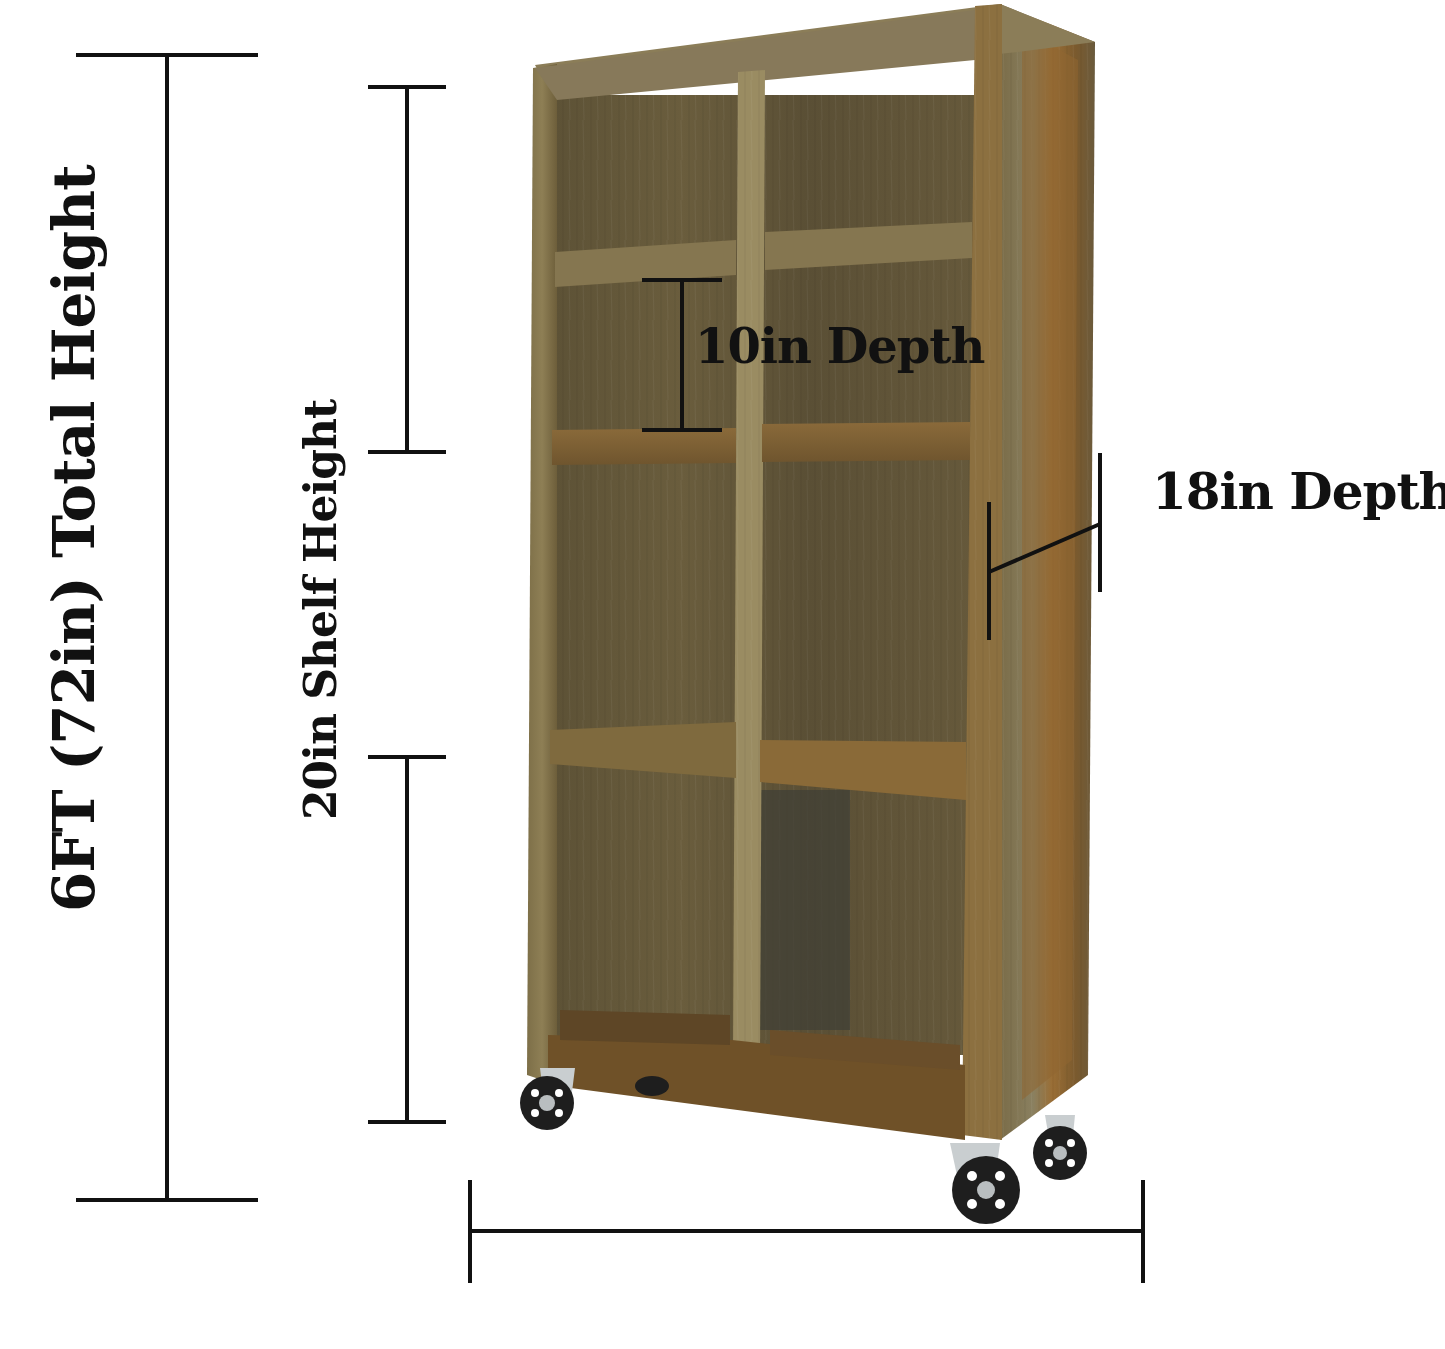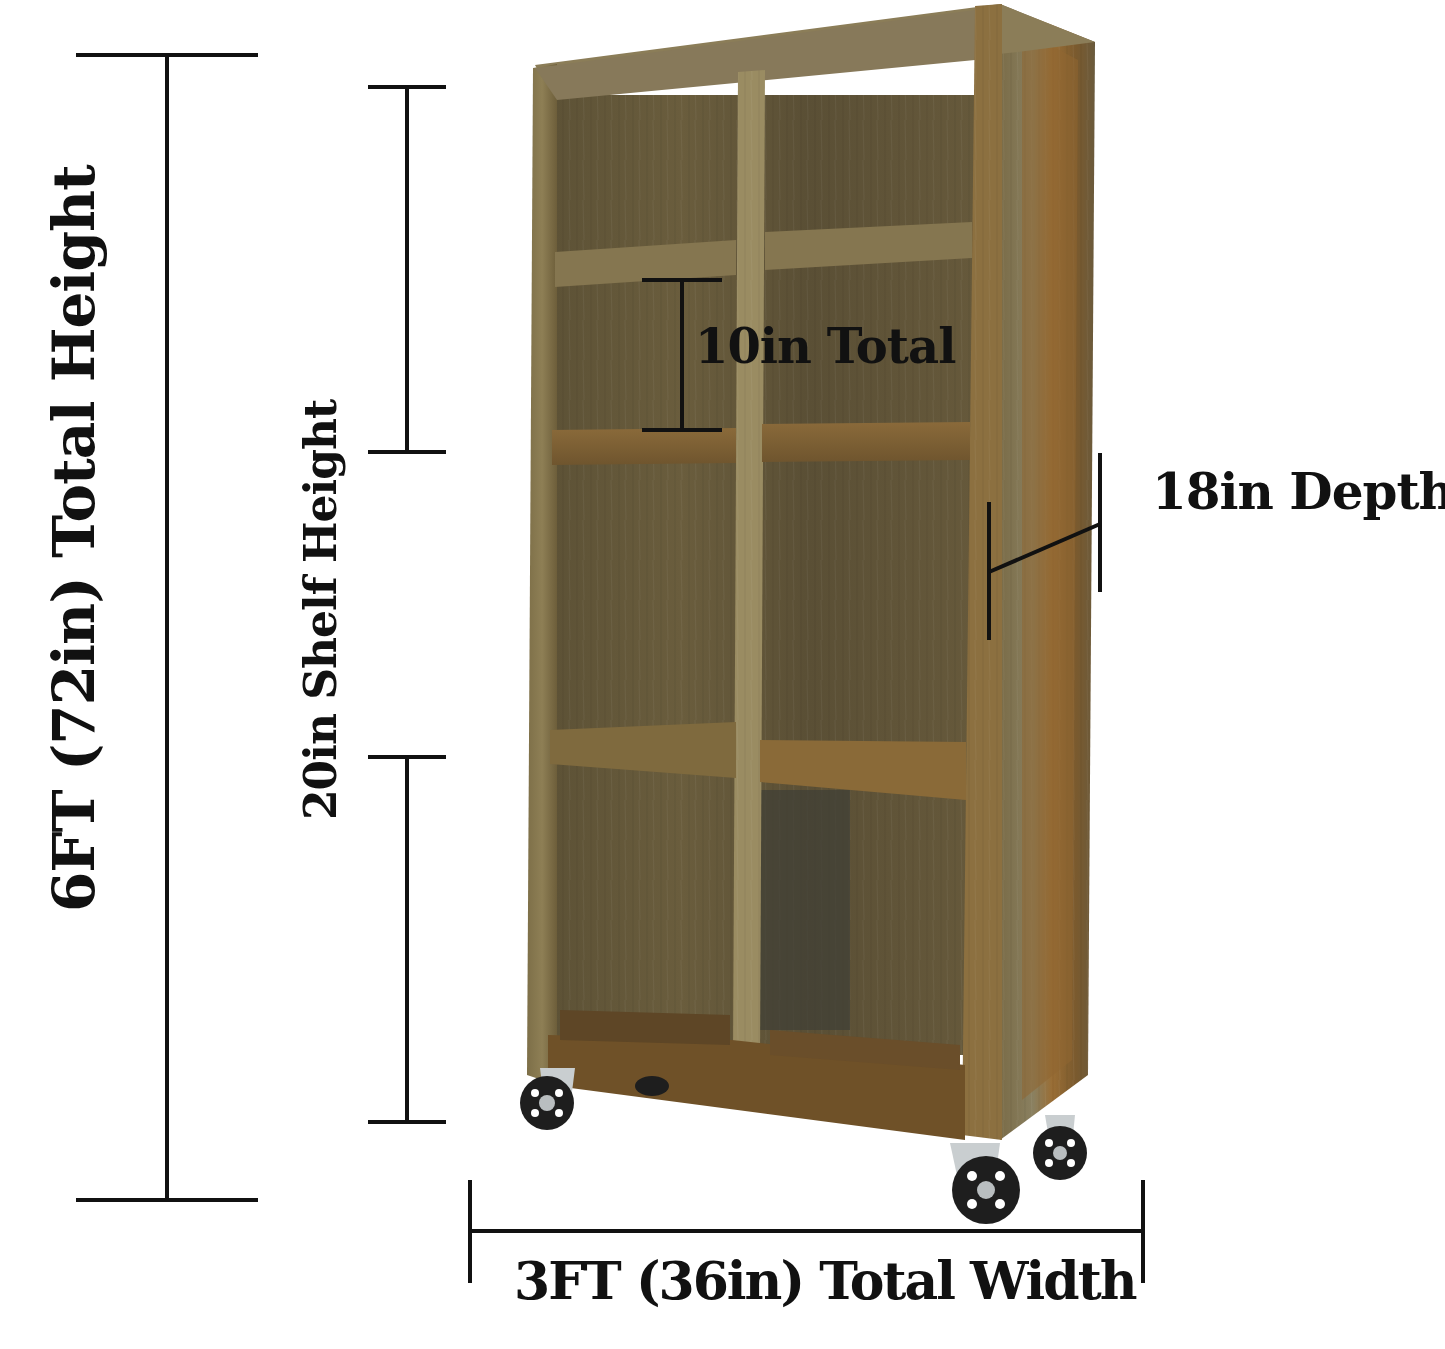--- a/index.html
+++ b/index.html
@@ -153,19 +153,18 @@
         <line x1="470" y1="1231" x2="1143" y2="1231"></line>
         <line x1="1143" y1="1180" x2="1143" y2="1283"></line>
       </g>
     </g>
   </svg>
 
   <div class="label vert" style="left:40px; top:912px; font-size:58px; letter-spacing:-1px;">6FT (72in) Total Height</div>
 
   <div class="label vert" style="left:295px; top:820px; font-size:44px; letter-spacing:-1px;">20in Shelf Height</div>
 
-  <div class="label" style="left:695px; top:318px; font-size:48px; letter-spacing:-1px;">10in Total</div>
+  <div class="label" style="left:695px; top:318px; font-size:48px; letter-spacing:-1px;">10in Depth</div>
 
   <div class="label" style="left:1152px; top:462px; font-size:50px; letter-spacing:-1px;">18in Depth</div>
 
-  <div class="label" style="left:514px; top:1250px; font-size:52px; letter-spacing:-2px;">3FT (36in) Total Width</div>
 
 </div>
 
 </body></html>

